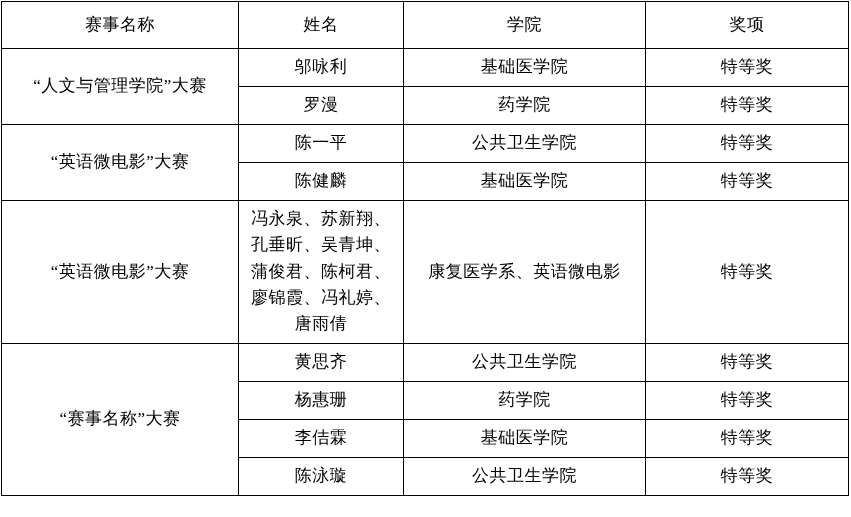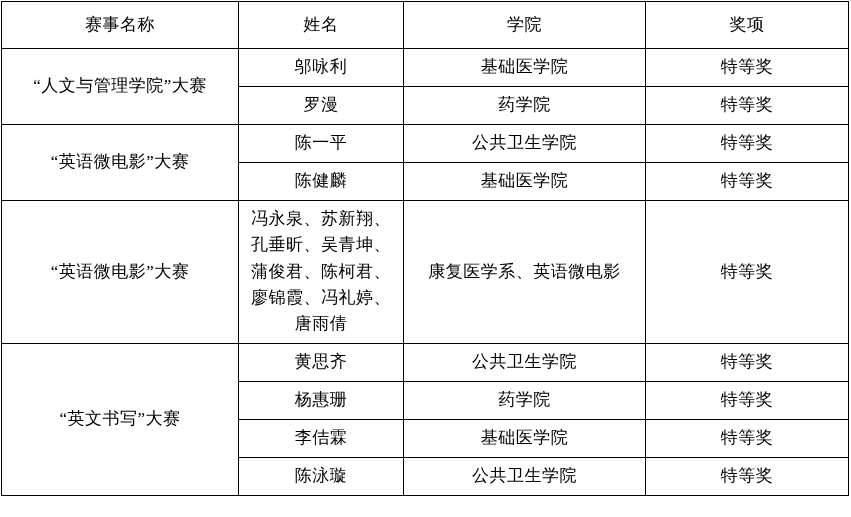--- a/index.html
+++ b/index.html
@@ -110,21 +110,21 @@
           <span class="nameline">孔垂昕、吴青坤、</span>
           <span class="nameline">蒲俊君、陈柯君、</span>
           <span class="nameline">廖锦霞、冯礼婷、</span>
           <span class="nameline">唐雨倩</span>
         </td>
         <td>康复医学系、英语微电影</td>
         <td>特等奖</td>
       </tr>
 
       <tr class="row-h">
-        <td class="event-cell" rowspan="4">“英文书写”大赛</td>
+        <td class="event-cell" rowspan="4">“赛事名称”大赛</td>
         <td>黄思齐</td>
         <td>公共卫生学院</td>
         <td>特等奖</td>
       </tr>
       <tr class="row-h">
         <td>杨惠珊</td>
         <td>药学院</td>
         <td>特等奖</td>
       </tr>
       <tr class="row-h">

